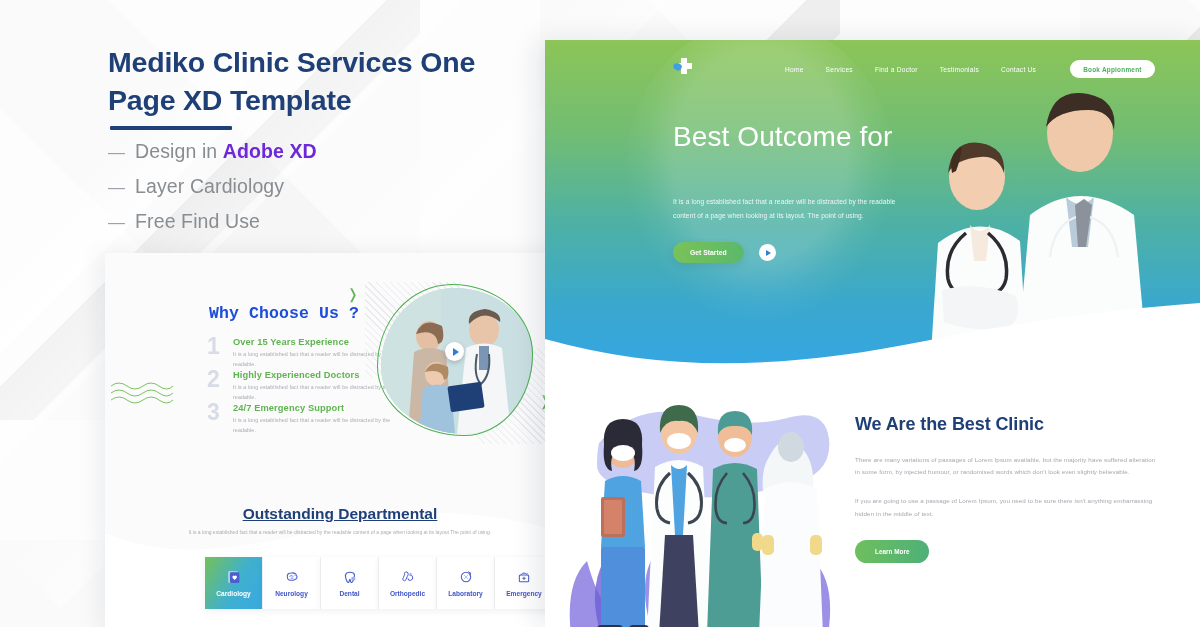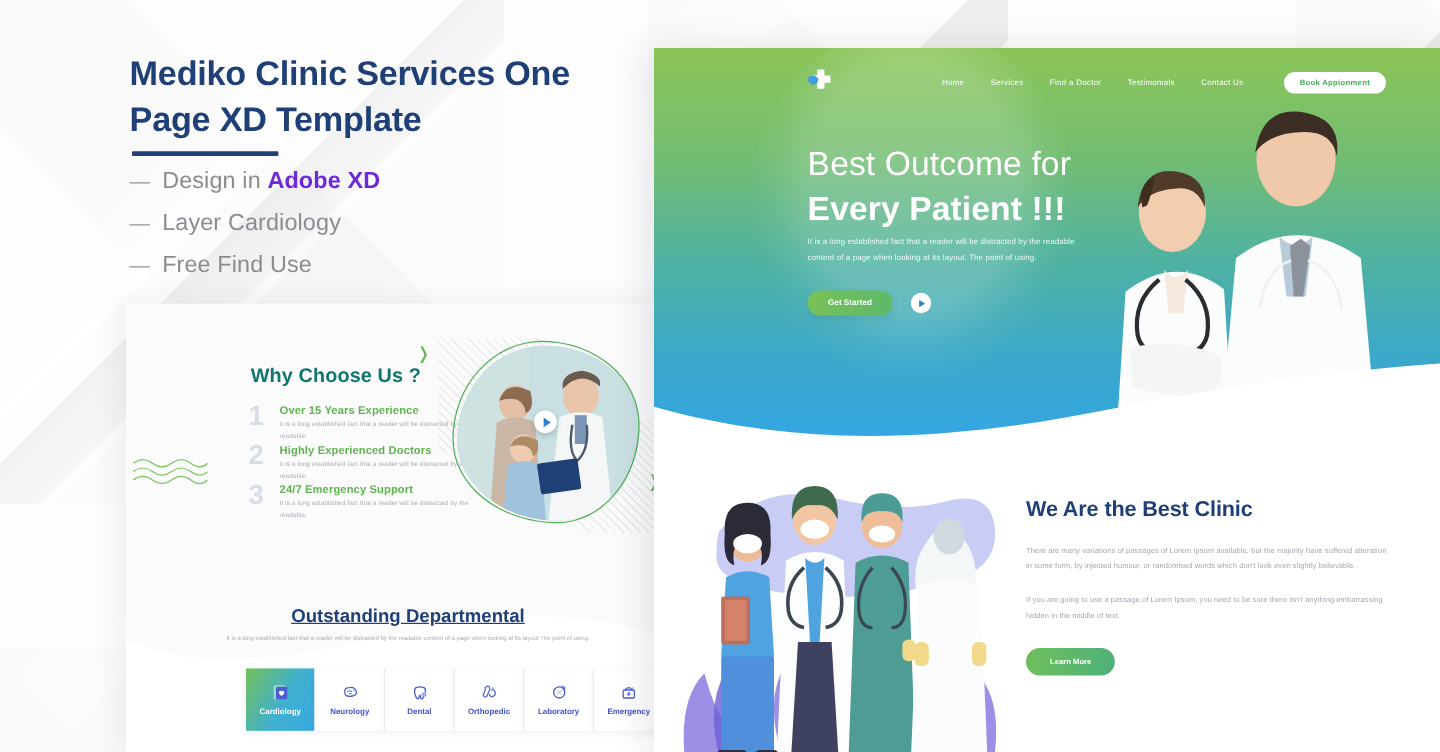--- a/index.html
+++ b/index.html
@@ -53,21 +53,21 @@
     background:#fbfbfc; overflow:hidden;
     box-shadow:-6px 0 22px rgba(20,30,60,.07);
   }
   .card-wave{
     position:absolute; left:0; bottom:0; width:100%; height:160px;
   }
 
   
   .why-title{
     position:absolute; left:104px; top:51px; font-size:16.5px;
-    font-weight:bold; color:#0f766e; letter-spacing:.1px;
+    font-weight:bold; color:#1d4ed8; letter-spacing:.1px;font-family:Liberation Mono, monospace;
   }
   .why-item{ position:absolute; left:102px; width:200px; display:flex; gap:9px; }
   .why-num{
     font-size:23px; font-weight:bold; color:#d8dce6; line-height:1;
     width:17px; flex:none; margin-top:-2px;
   }
   .why-h{ font-size:9.3px; font-weight:bold; color:#5fb450; margin-bottom:3px; letter-spacing:.1px;}
   .why-p{ font-size:5.3px; color:#a8acb3; line-height:1.85; letter-spacing:.1px;}
 
   
@@ -366,21 +366,20 @@
       <a href="#">Home</a>
       <a href="#">Services</a>
       <a href="#">Find a Doctor</a>
       <a href="#">Testimonials</a>
       <a href="#">Contact Us</a>
       <a href="#" class="cta">Book Appionment</a>
     </div>
 
     <div class="hero-h1">
       <span>Best Outcome for</span>
-      <span class="bold">Every Patient !!!</span>
     </div>
     <div class="hero-p">It is a long established fact that a reader will be distracted by the readable content of a page when looking at its layout. The point of using.</div>
     <div class="hero-actions">
       <button class="btn-green">Get Started</button>
       <div class="hero-play"></div>
     </div>
 
     <svg class="docs" viewBox="0 0 330 305">
 
       <ellipse cx="200" cy="68" rx="33" ry="39" fill="#f0c9ab"></ellipse>

